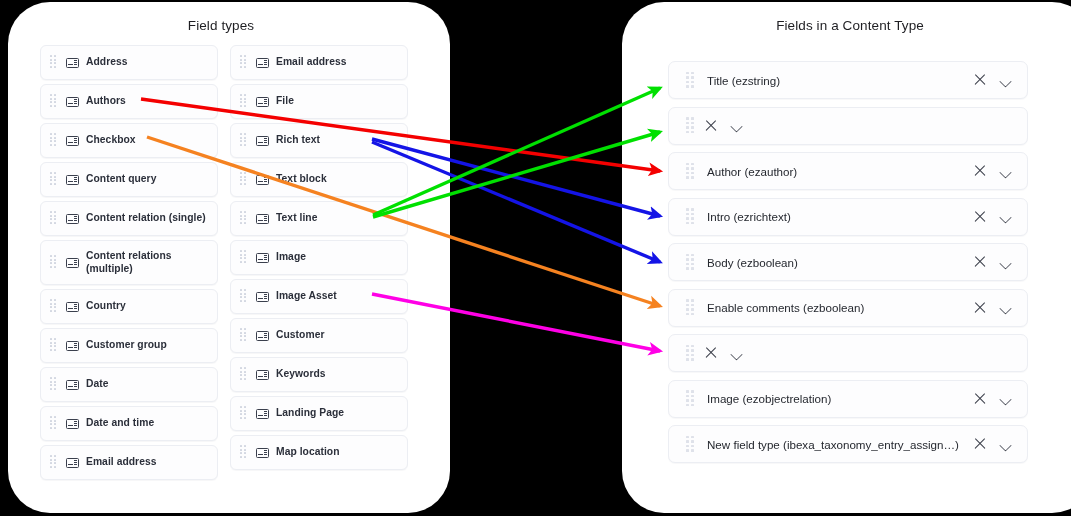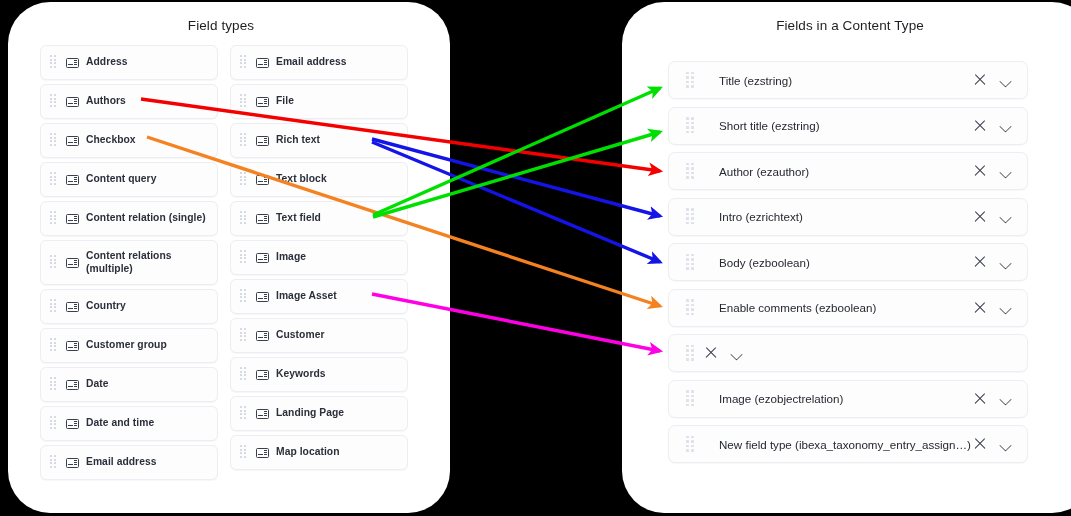--- a/index.html
+++ b/index.html
@@ -117,21 +117,21 @@
     padding: 0 14px 0 17px;
     box-shadow: 0 1px 1px rgba(20,25,60,.03);
   }
   .ct-label {
     flex: 1 1 auto;
     font-size: 11.6px;
     color: #25282f;
     white-space: nowrap;
     overflow: hidden;
     text-overflow: clip;
-    margin-left: 15px;
+    margin-left: 3px;
   }
   .ct-actions { display: flex; align-items: center; gap: 12px; flex: 0 0 auto; }
   .icon-btn { width: 14px; height: 14px; position: relative; display: block; }
 
   
   .x-icon::before, .x-icon::after {
     content: ""; position: absolute;
     left: 0; top: 6.2px; width: 14px; height: 1.3px;
     background: #3b3f4a; border-radius: 1px;
   }
@@ -381,21 +381,21 @@
               <i></i>
               <i></i>
               <i></i>
               <i></i>
               <i></i>
               <i></i>
               <i></i>
               <i></i>
             </span>
             <span class="ft-icon"></span>
-            <span class="ft-label">Text field</span>
+            <span class="ft-label">Text line</span>
           </div>
           <div class="ft-chip">
             <span class="handle">
               <i></i>
               <i></i>
               <i></i>
               <i></i>
               <i></i>
               <i></i>
               <i></i>
@@ -502,21 +502,20 @@
           <span class="handle big">
             <i></i>
             <i></i>
             <i></i>
             <i></i>
             <i></i>
             <i></i>
             <i></i>
             <i></i>
           </span>
-          <span class="ct-label">Short title (ezstring)</span>
           <span class="ct-actions">
             <span class="icon-btn x-icon"></span>
             <span class="icon-btn chev-icon"></span>
           </span>
         </div>
         <div class="ct-row">
           <span class="handle big">
             <i></i>
             <i></i>
             <i></i>

